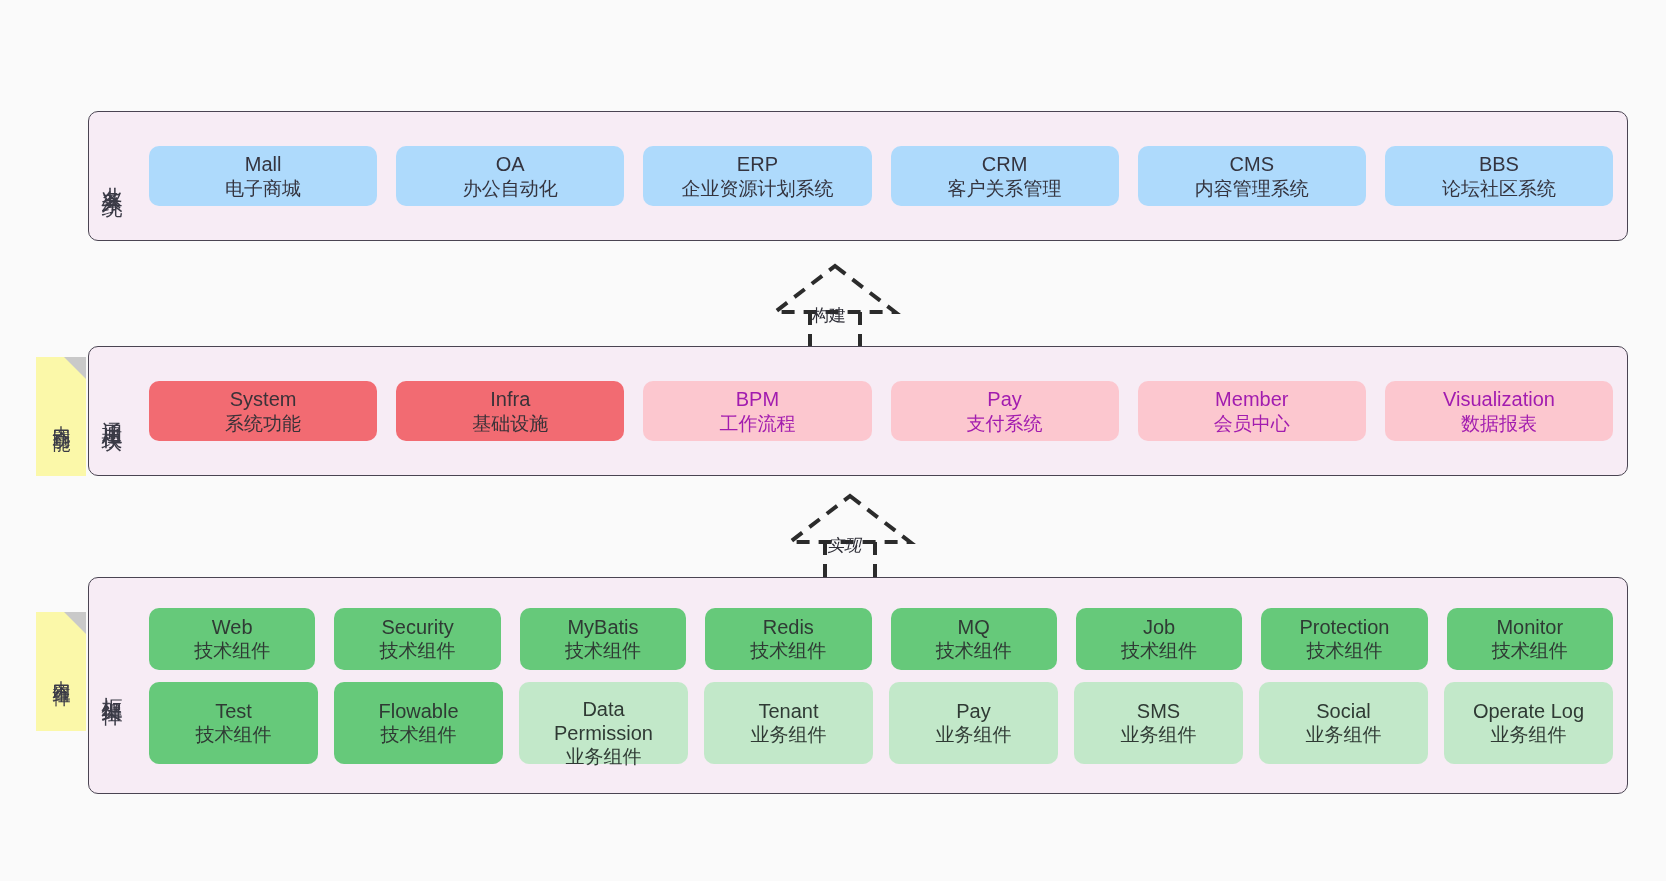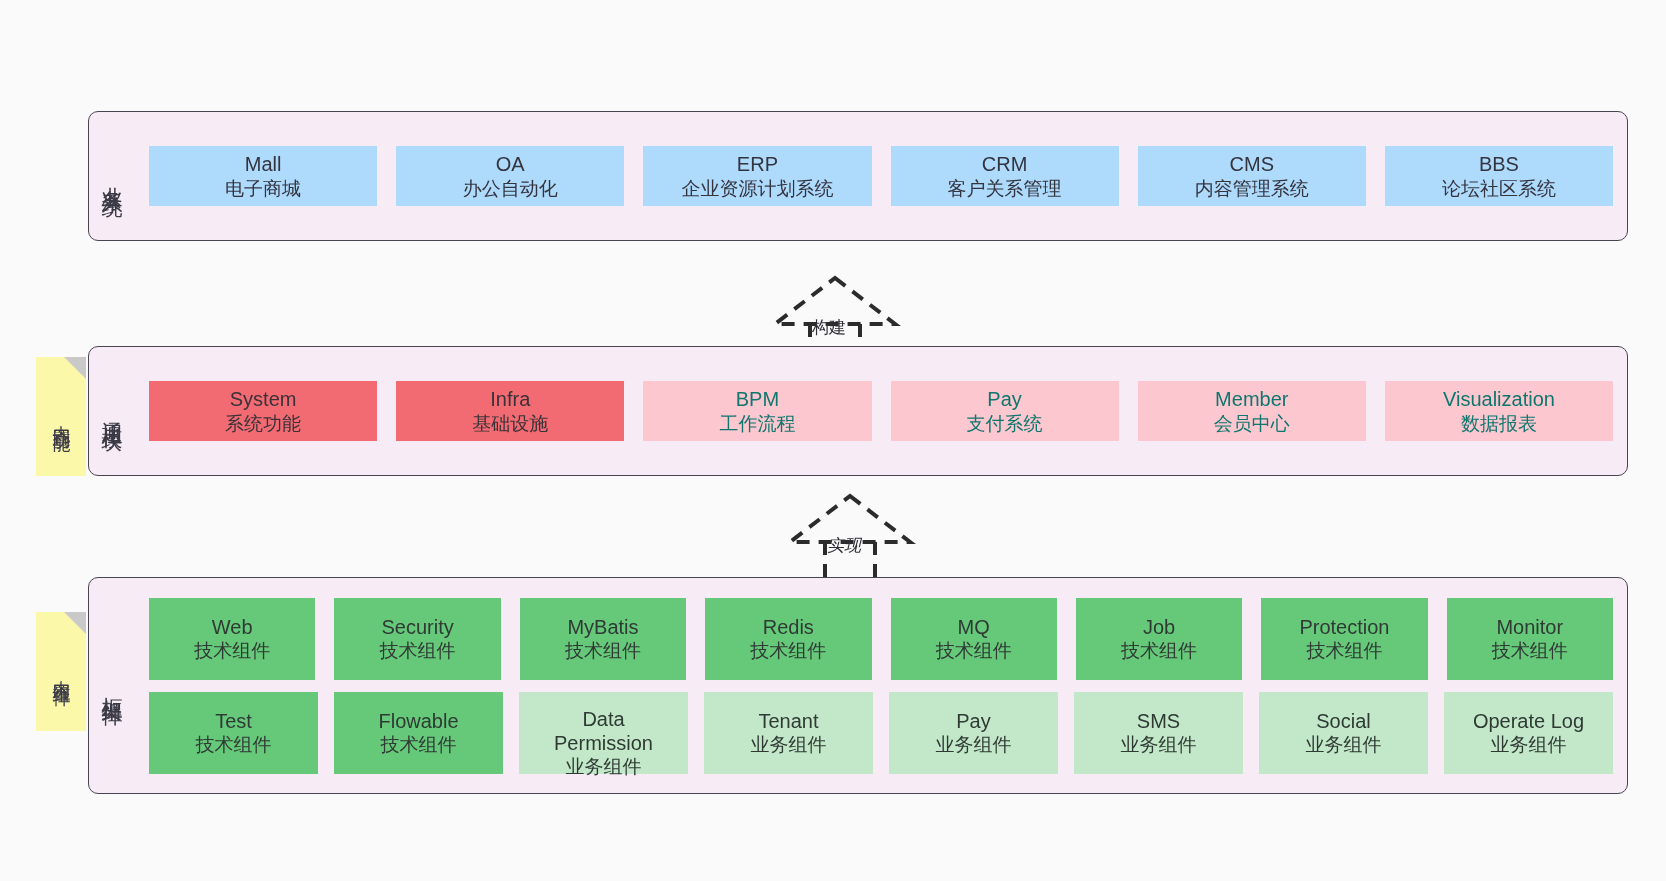--- a/index.html
+++ b/index.html
@@ -53,37 +53,37 @@
     justify-content: center;
     gap: 12px;
     padding: 0 14px;
   }
   .row {
     display: flex;
     gap: 19px;
   }
   .cell {
     flex: 1 1 0;
-    border-radius: 0;
+    border-radius: 10px;
     display: flex;
     flex-direction: column;
     align-items: center;
     justify-content: center;
     text-align: center;
     box-sizing: border-box;
     padding: 6px 4px;
     line-height: 1.22;
   }
   .cell .t1 { font-size: 20px; }
   .cell .t2 { font-size: 19px; }
 
   
   .c-blue      { background: #aedafc; color: #34343f; }
   .c-red       { background: #f26b72; color: #3a3238; }
-  .c-pink      { background: #fcc7cf; color: #0f766e; }
+  .c-pink      { background: #fcc7cf; color: #a21caf; }
   .c-green     { background: #66c97a; color: #2f3a34; }
   .c-greenlite { background: #c2e8c9; color: #2f3a34; }
 
   
   .note {
     position: absolute;
     background: #fbf8a9;
     box-sizing: border-box;
     display: flex;
     align-items: center;
@@ -147,21 +147,21 @@
         <span class="t2">内容管理系统</span>
       </div>
       <div class="cell c-blue">
         <span class="t1">BBS</span>
         <span class="t2">论坛社区系统</span>
       </div>
     </div>
   </div>
 </div>
 
-<div class="connector" style="left:750px; top:272px; width:170px; height:92px;text-align:right;">
+<div class="connector" style="left:750px; top:260px; width:170px; height:92px;text-align:right;">
   <svg width="170" height="92" viewBox="0 0 170 92" aria-hidden="true">
 
     <path d="M 85 6 L 145 52 L 25 52 Z" fill="none" stroke="#2b2b2b" stroke-width="4" stroke-dasharray="13,9" stroke-linecap="butt" stroke-linejoin="miter"></path>
 
     <path d="M 60 52 L 60 92 M 110 52 L 110 92" fill="none" stroke="#2b2b2b" stroke-width="4" stroke-dasharray="13,9"></path>
   </svg>
   <span class="conn-label" style="left:62px; top:44px;">构建</span>
 </div>
 
 <div class="note" style="left:36px; top:357px; width:50px; height:119px;">
@@ -215,21 +215,21 @@
   <span class="fold"></span>
   <span class="vtext">内置组件</span>
 </div>
 
 <div class="band" style="left:88px; top:577px; width:1540px; height:217px;">
   <div class="band-label">
     <span class="vtext">框架组件</span>
   </div>
   <div class="band-body">
 
-    <div class="row" style="height:82px;">
+    <div class="row" style="height:62px;">
       <div class="cell c-green">
         <span class="t1">Web</span>
         <span class="t2">技术组件</span>
       </div>
       <div class="cell c-green">
         <span class="t1">Security</span>
         <span class="t2">技术组件</span>
       </div>
       <div class="cell c-green">
         <span class="t1">MyBatis</span>

